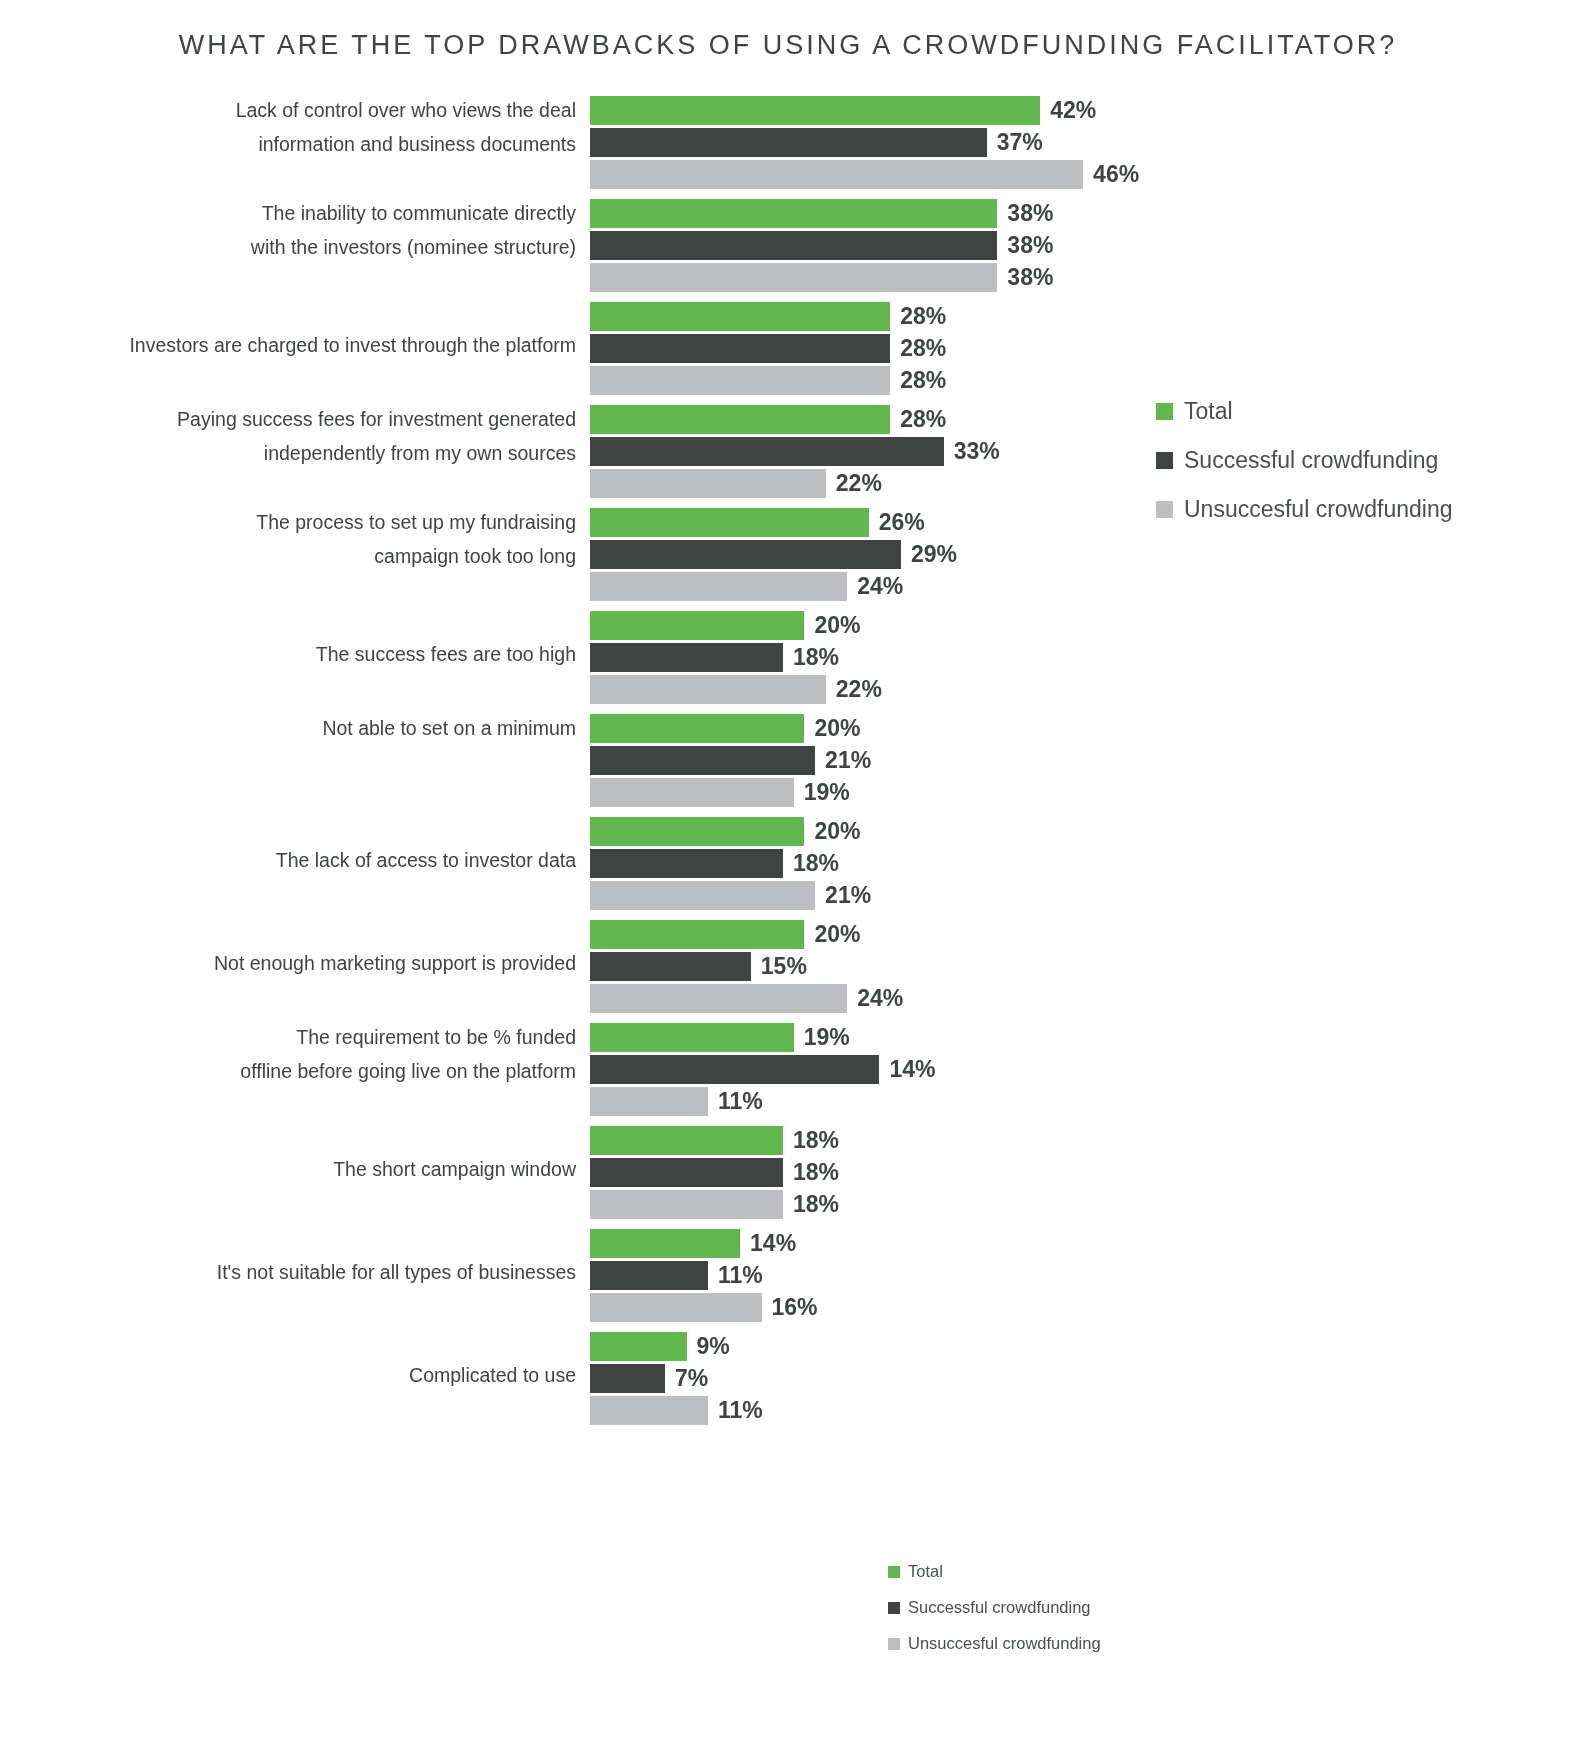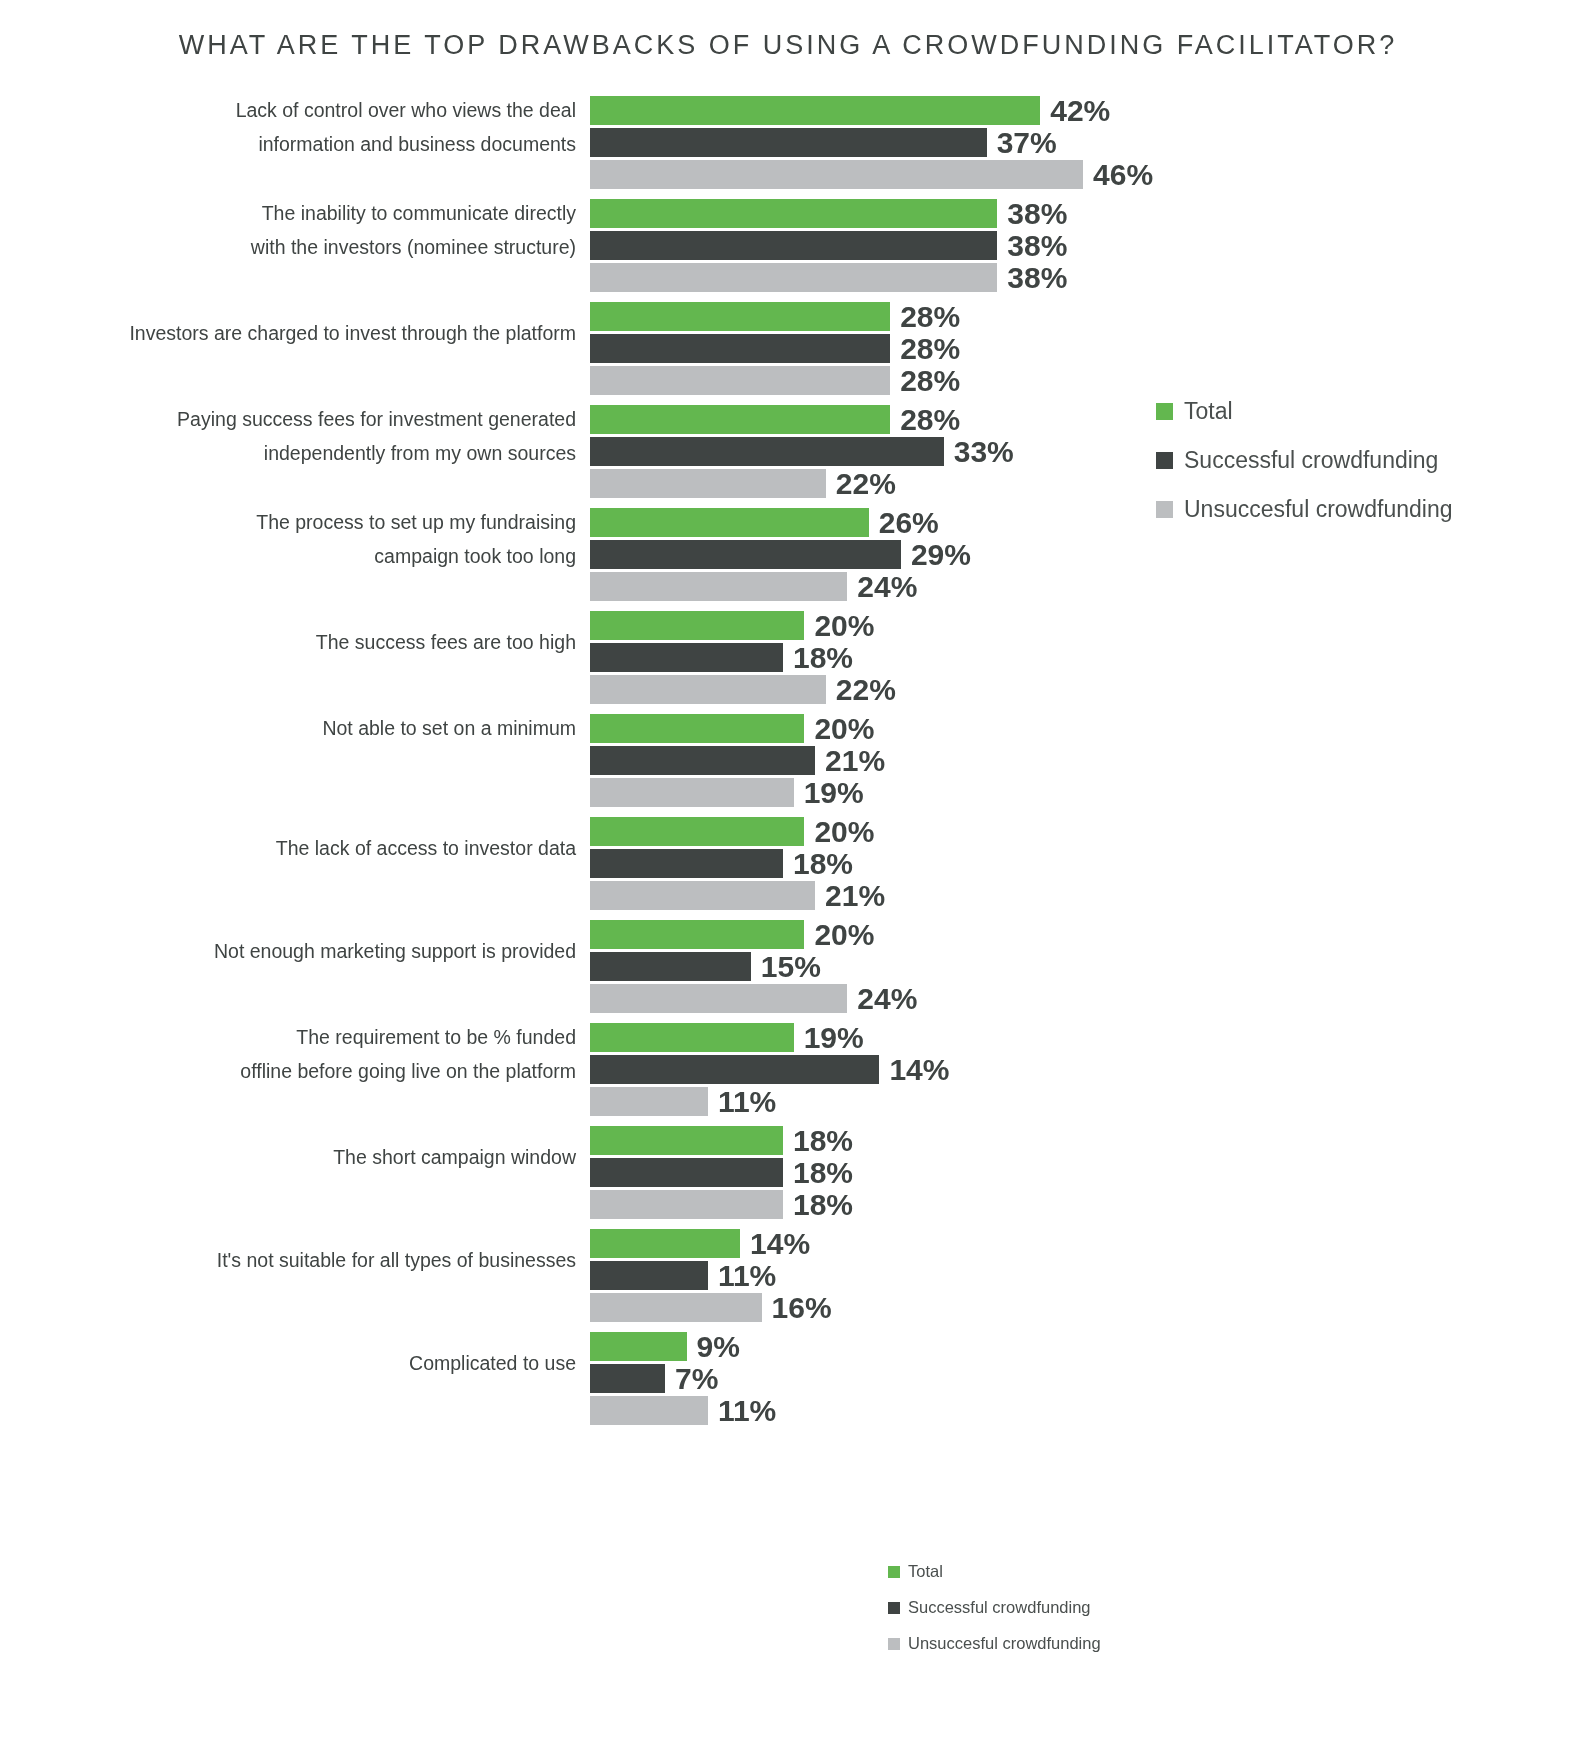--- a/index.html
+++ b/index.html
@@ -54,21 +54,21 @@
     position: absolute;
     right: 1000px;      
     width: 520px;
     text-align: right;
     font-size: 19.5px;
     line-height: 34px;
     color: #3f4443;
     font-family: "Liberation Sans", sans-serif;
   }
   
-  .cat-label.lines-1 { top: 14px; }
+  .cat-label.lines-1 { top: 26px; }
   .cat-label.lines-2 { top: -3px; }
 
   .bars {
     position: absolute;
     left: 590px;
     top: 0;
   }
 
   .bar-row {
     position: relative;
@@ -84,21 +84,21 @@
   }
   .bar.total        { background: #63b74f; }
   .bar.successful   { background: #3f4443; }
   .bar.unsuccessful { background: #bcbec0; }
 
   .bar-value {
     position: absolute;
     top: 0;
     height: 29px;
     line-height: 29px;
-    font-size: 30px;
+    font-size: 23px;
     font-weight: 700;
     color: #3f4443;
     white-space: nowrap;
     font-family: "Liberation Sans", sans-serif;
   }
 
   
   .legend {
     position: absolute;
     text-align: center;

